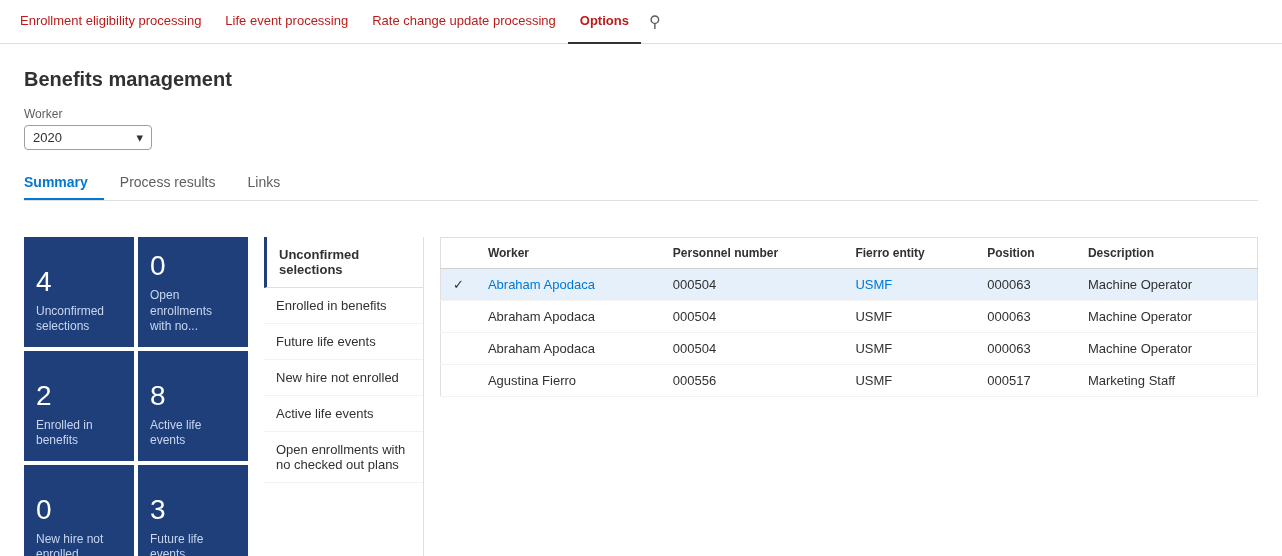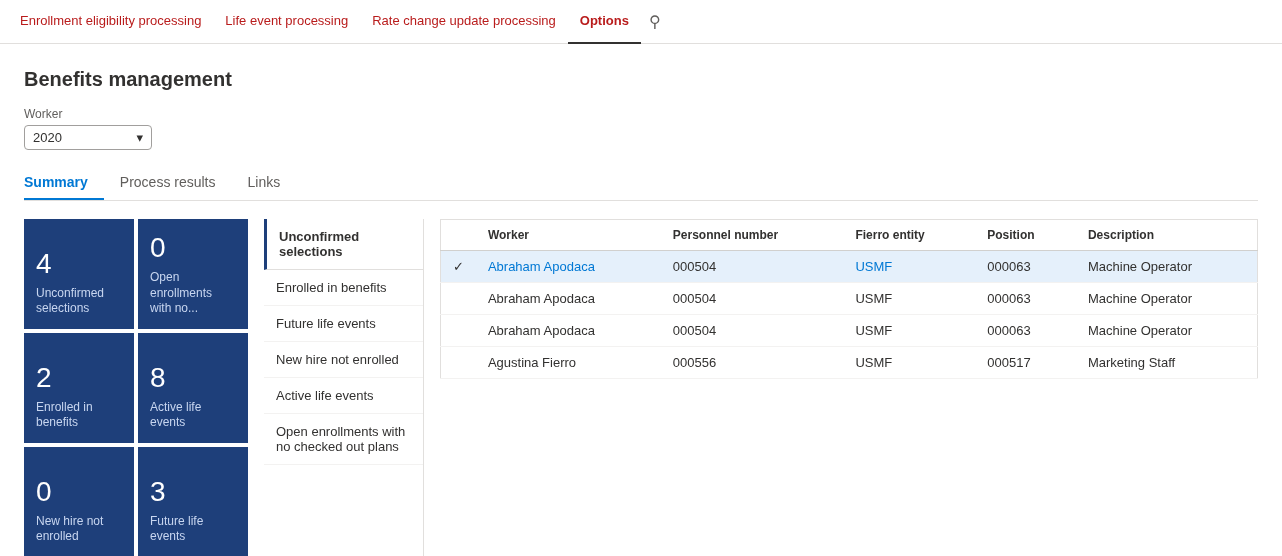--- a/index.html
+++ b/index.html
@@ -57,21 +57,21 @@
       background: #fff;
       cursor: pointer;
       font-size: 13px;
       justify-content: space-between;
     }
 
     
     .tabs {
       display: flex;
       border-bottom: 1px solid #e1dfdd;
-      margin-bottom: 18px;
+      margin-bottom: 36px;
       gap: 0;
     }
     .tab {
       padding: 8px 16px 8px 0;
       cursor: pointer;
       font-size: 14px;
       color: #605e5c;
       border-bottom: 2px solid transparent;
       margin-right: 16px;
     }

